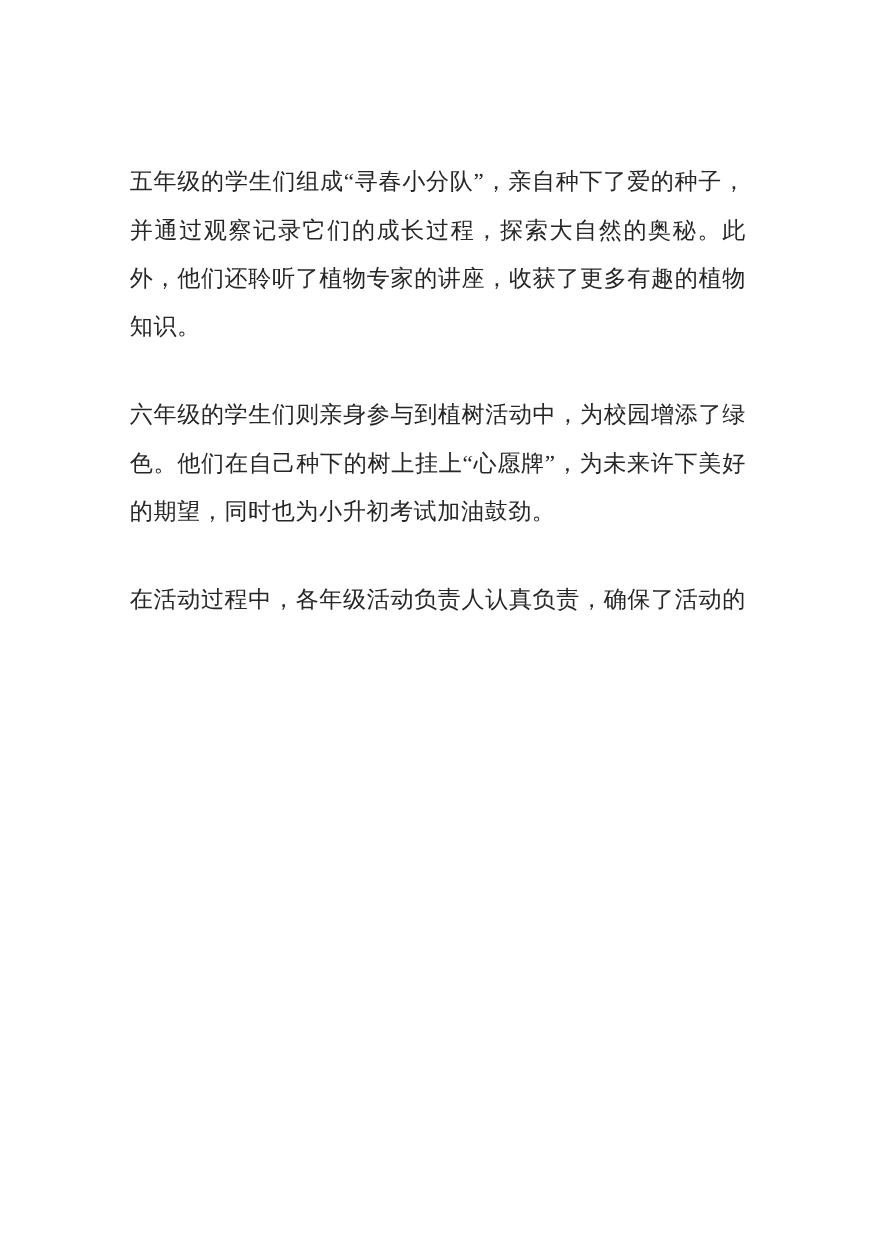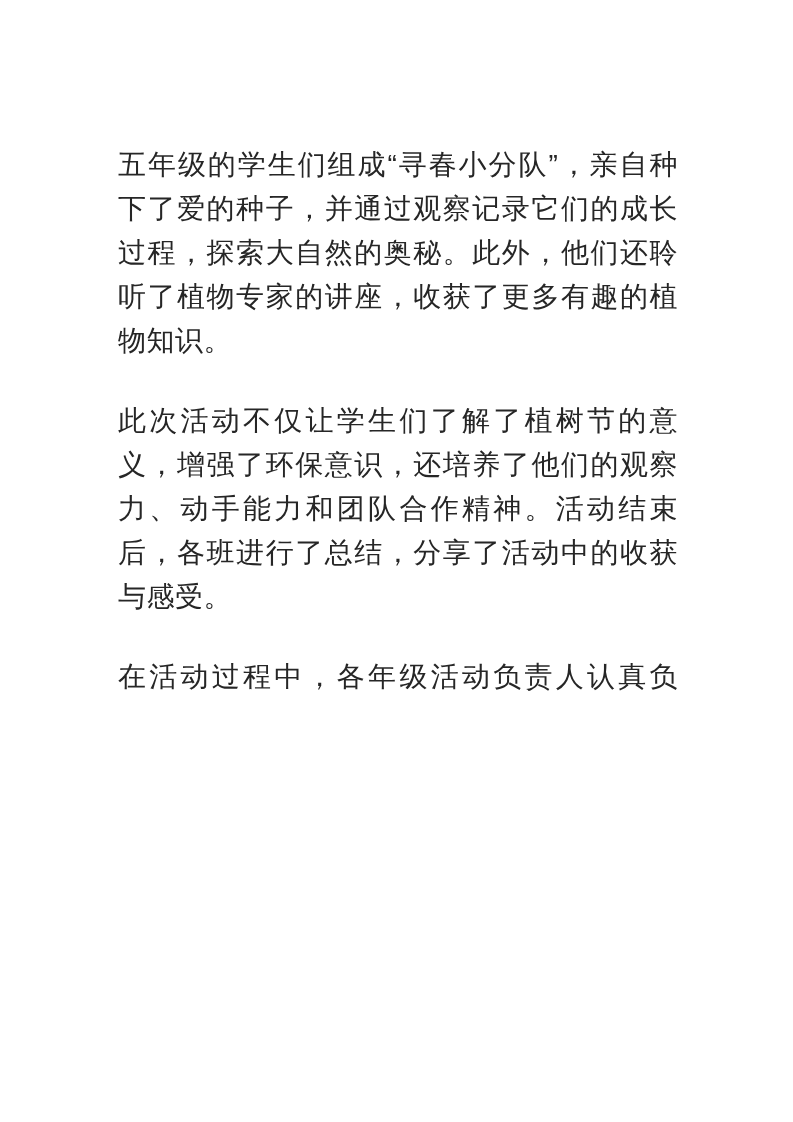--- a/index.html
+++ b/index.html
@@ -21,39 +21,40 @@
     width: 793px;
     height: 1122px;
     background: #ffffff;
   }
   .text-block {
     position: absolute;
     left: 118px;
     top: 143px;
     width: 560px;
     color: #262626;
-    font-size: 28px;
+    font-size: 21px;
     line-height: 44px;
     letter-spacing: 0.5px;
+    font-family: Liberation Serif, serif;
   }
   .text-block p {
     margin: 0 0 36px 0;
     text-align: justify;
     text-justify: inter-ideograph;
     word-break: break-all;
   }
   .text-block p:last-child {
     margin-bottom: 0;
     
     max-height: 44px;
     overflow: hidden;
   }
 </style>
 </head>
 <body>
 
 <div class="page">
   <div class="text-block">
     <p>五年级的学生们组成“寻春小分队”，亲自种下了爱的种子，并通过观察记录它们的成长过程，探索大自然的奥秘。此外，他们还聆听了植物专家的讲座，收获了更多有趣的植物知识。</p>
-    <p>此次活动不仅让学生们了解了植树节的意义，增强了环保意识，还培养了他们的观察力、动手能力和团队合作精神。活动结束后，各班进行了总结，分享了活动中的收获与感受。</p>
+    <p>六年级的学生们则亲身参与到植树活动中，为校园增添了绿色。他们在自己种下的树上挂上“心愿牌”，为未来许下美好的期望，同时也为小升初考试加油鼓劲。</p>
     <p>在活动过程中，各年级活动负责人认真负责，确保了活动的顺利进行。老师们的引导也让学生们在活动中更加注意安全。</p>
   </div>
 </div>
 
 </body></html>

